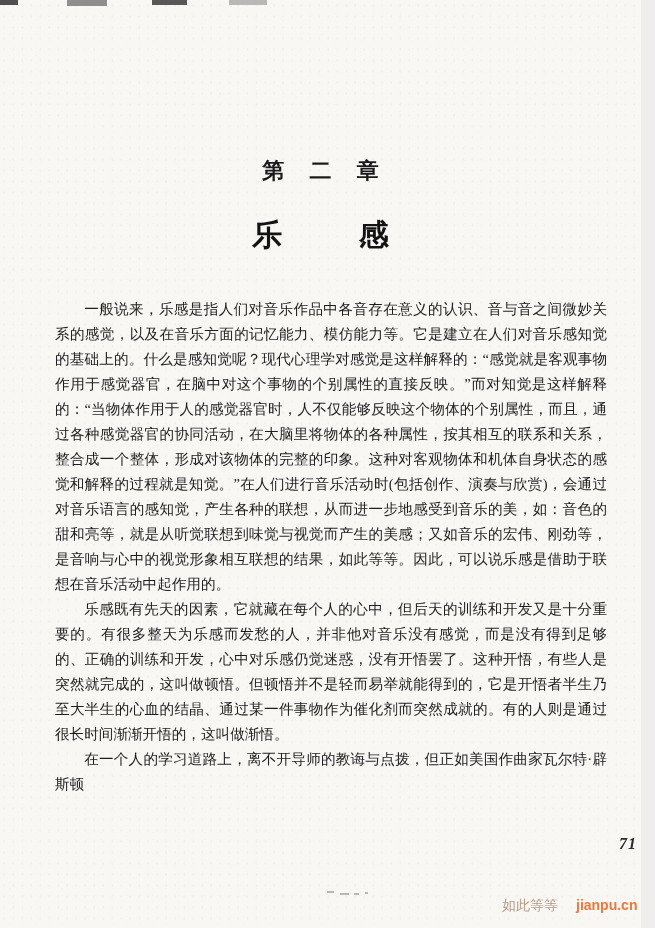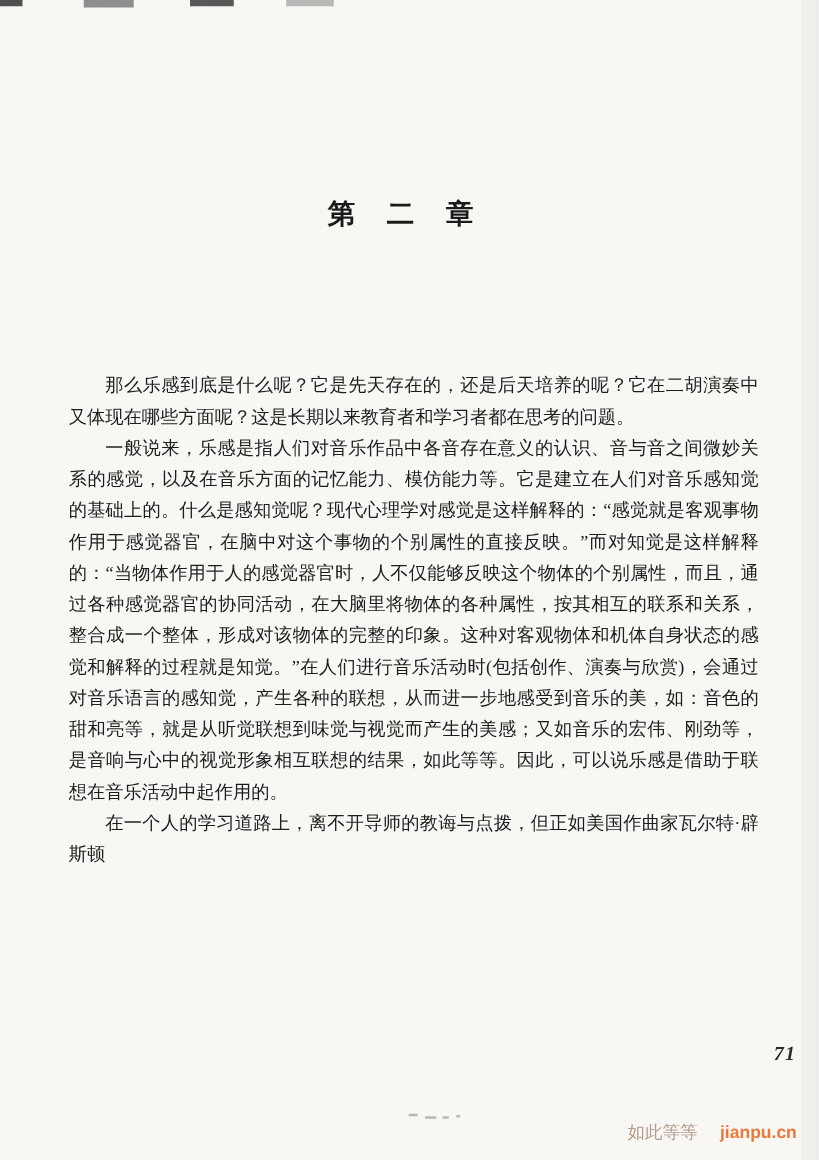--- a/index.html
+++ b/index.html
@@ -99,24 +99,25 @@
 
 <div class="page">
 
   <div class="artifact a1"></div>
   <div class="artifact a2"></div>
   <div class="artifact a3"></div>
   <div class="artifact a4"></div>
 
   <div class="chapter-label">第二章</div>
 
+  <div class="chapter-title">乐感</div>
 
   <div class="body-text">
-    <p>那么乐感到底是什么呢？它是先天存在的，还是后天培养的呢？它在二胡演奏中又体现在哪些方面呢？这是长期以来教育者和学习者都在思考的问题。</p>
     <p>一般说来，乐感是指人们对音乐作品中各音存在意义的认识、音与音之间微妙关系的感觉，以及在音乐方面的记忆能力、模仿能力等。它是建立在人们对音乐感知觉的基础上的。什么是感知觉呢？现代心理学对感觉是这样解释的：“感觉就是客观事物作用于感觉器官，在脑中对这个事物的个别属性的直接反映。”而对知觉是这样解释的：“当物体作用于人的感觉器官时，人不仅能够反映这个物体的个别属性，而且，通过各种感觉器官的协同活动，在大脑里将物体的各种属性，按其相互的联系和关系，整合成一个整体，形成对该物体的完整的印象。这种对客观物体和机体自身状态的感觉和解释的过程就是知觉。”在人们进行音乐活动时(包括创作、演奏与欣赏)，会通过对音乐语言的感知觉，产生各种的联想，从而进一步地感受到音乐的美，如：音色的甜和亮等，就是从听觉联想到味觉与视觉而产生的美感；又如音乐的宏伟、刚劲等，是音响与心中的视觉形象相互联想的结果，如此等等。因此，可以说乐感是借助于联想在音乐活动中起作用的。</p>
+    <p>乐感既有先天的因素，它就藏在每个人的心中，但后天的训练和开发又是十分重要的。有很多整天为乐感而发愁的人，并非他对音乐没有感觉，而是没有得到足够的、正确的训练和开发，心中对乐感仍觉迷惑，没有开悟罢了。这种开悟，有些人是突然就完成的，这叫做顿悟。但顿悟并不是轻而易举就能得到的，它是开悟者半生乃至大半生的心血的结晶、通过某一件事物作为催化剂而突然成就的。有的人则是通过很长时间渐渐开悟的，这叫做渐悟。</p>
     <p>在一个人的学习道路上，离不开导师的教诲与点拨，但正如美国作曲家瓦尔特·辟斯顿</p>
   </div>
 
   <div class="page-number">71</div>
 
   <div class="scan-dot d1"></div>
   <div class="scan-dot d2"></div>
   <div class="scan-dot d3"></div>
   <div class="scan-dot d4"></div>
 

